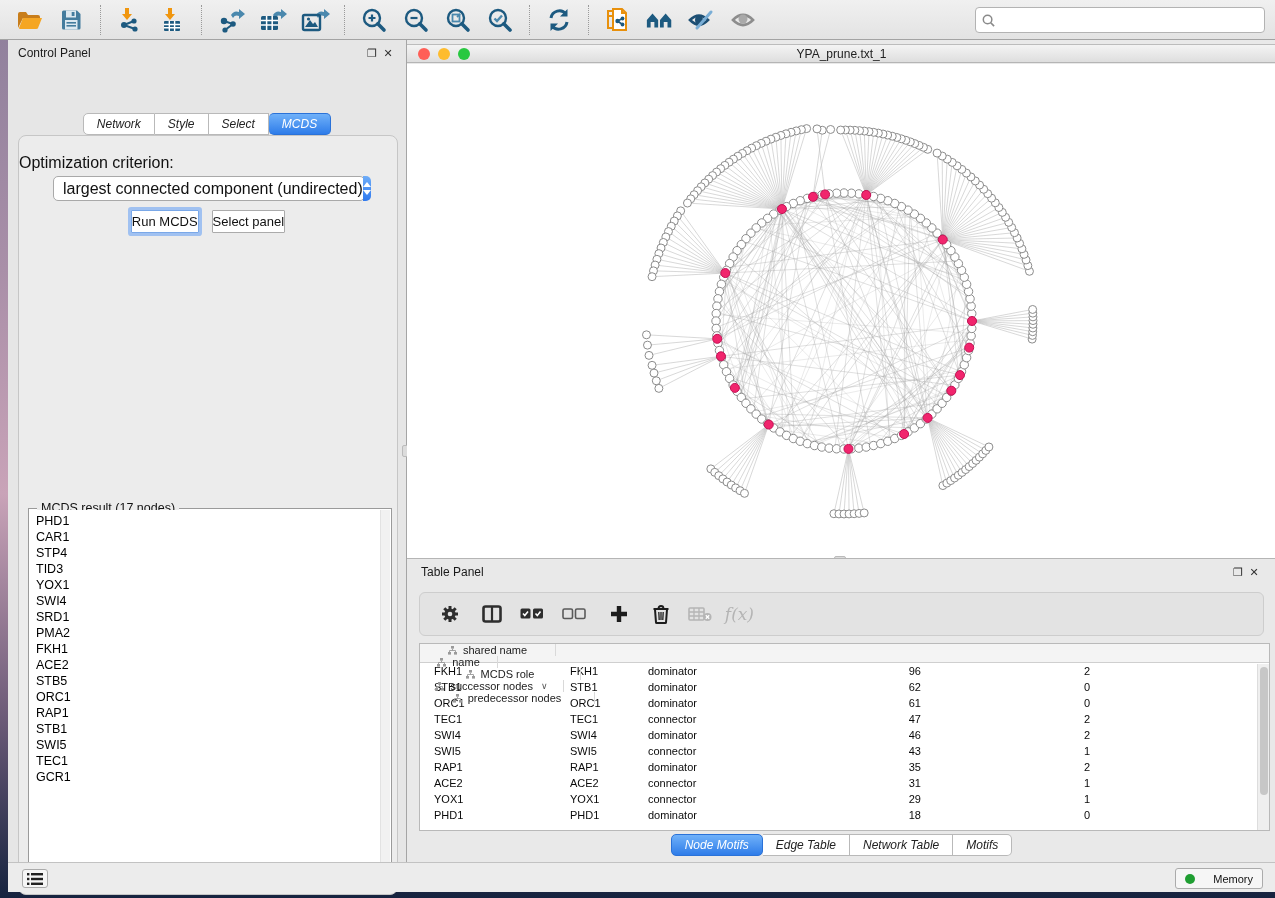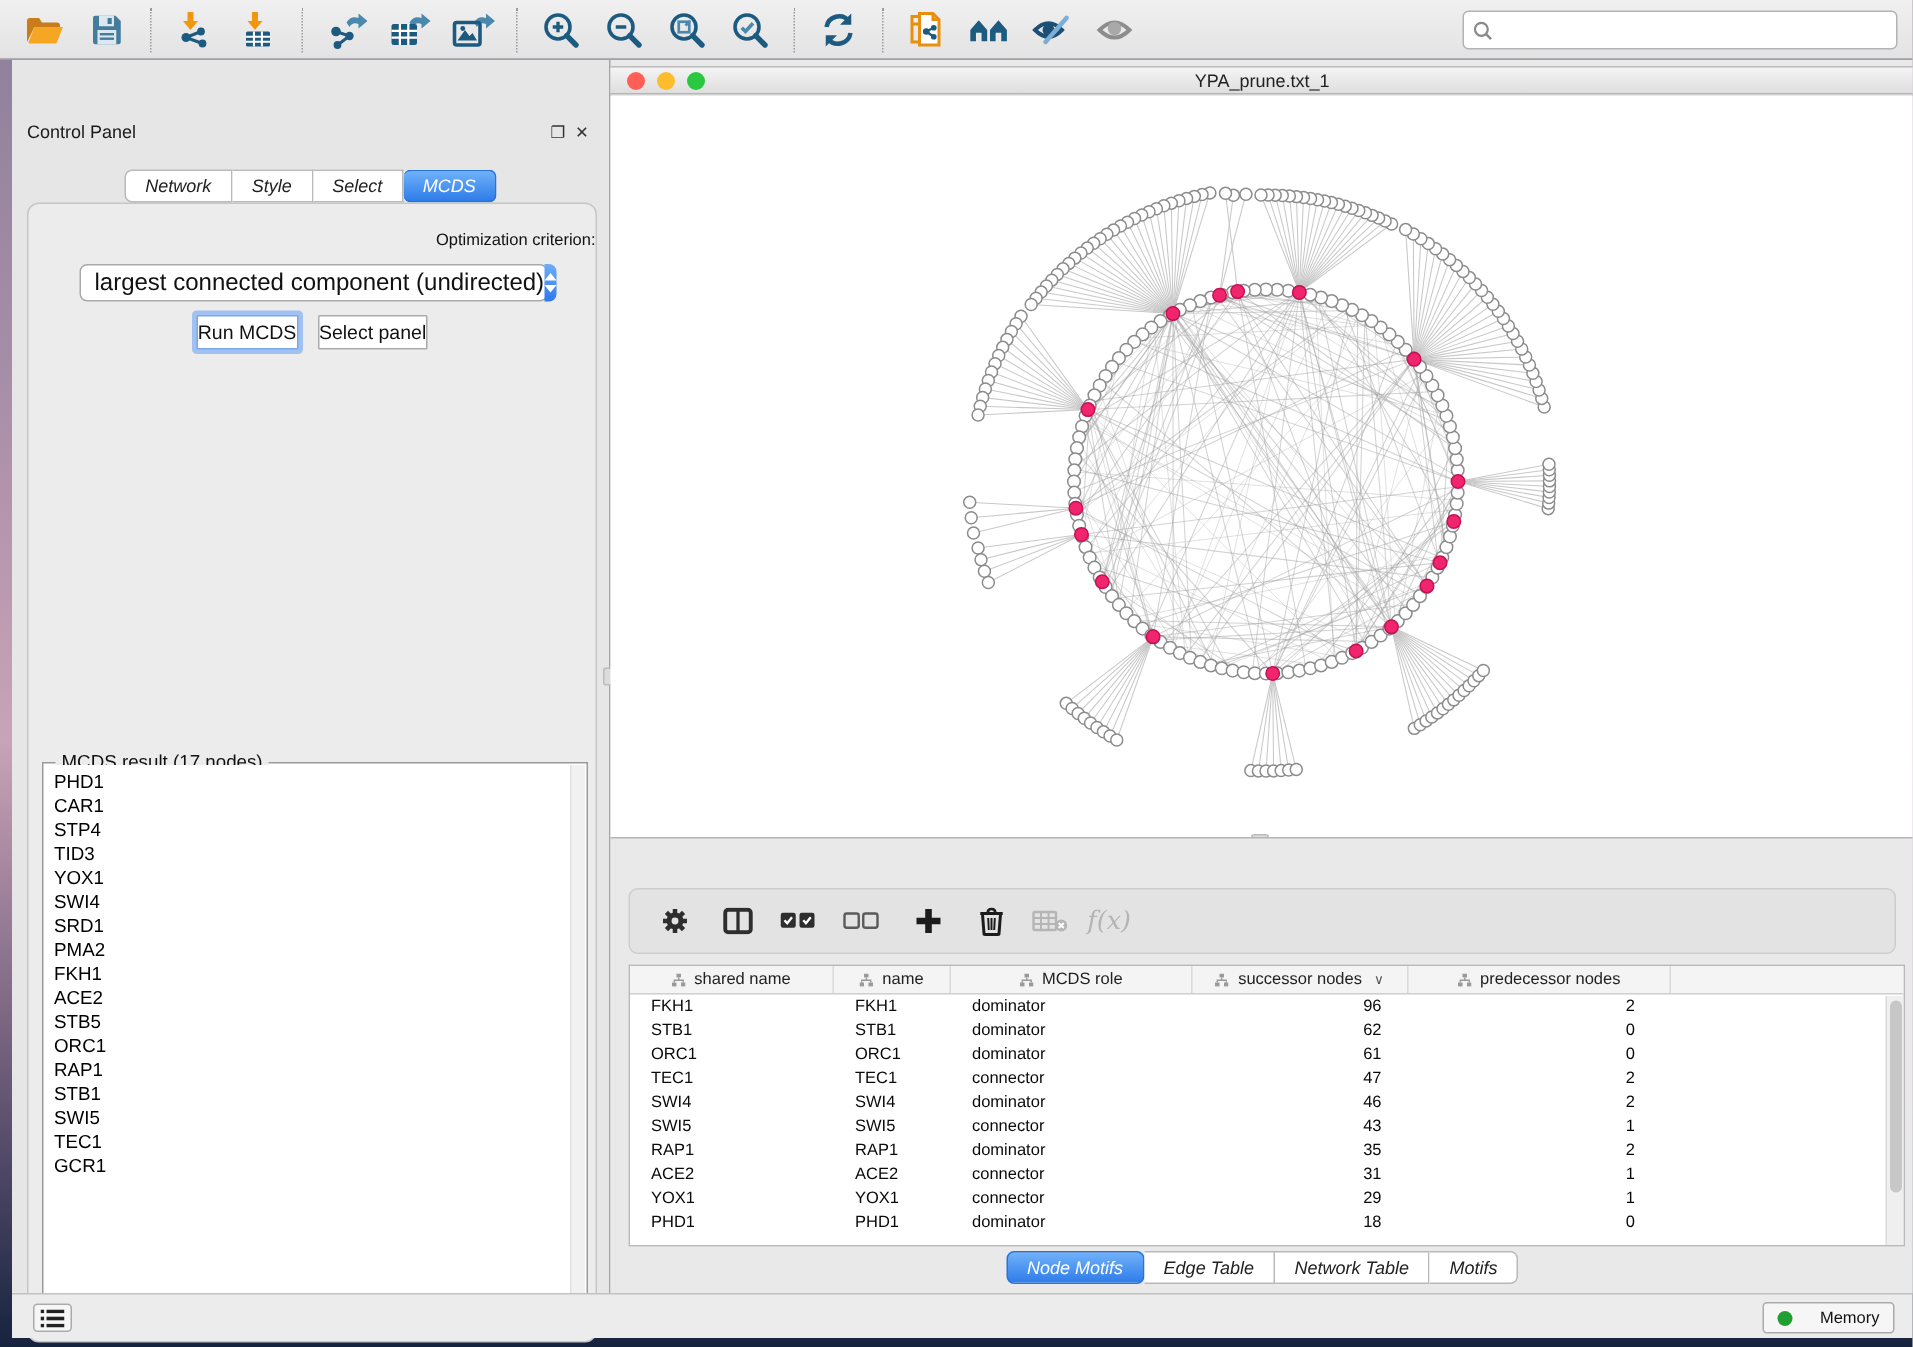--- a/index.html
+++ b/index.html
@@ -22,34 +22,34 @@
     background:#fff; border:1px solid #b3b3b3; border-radius:4px;
     display:flex; align-items:center; padding:0 6px; }
   .searchbox input { border:none; outline:none; flex:1; font-size:12px; background:transparent; margin-left:5px; }
 
   
   .content { left:8px; top:40px; width:1267px; height:852px; background:#e7e7e7; }
   .statusbar { left:0; bottom:0; width:1267px; height:30px; background:#ececec; border-top:1px solid #c2c2c2; }
 
   
   .cpanel { left:0; top:0; width:398px; height:822px; background:#e6e6e6; }
-  .panel-head { height:26px; display:flex; align-items:center; padding:0 10px; font-size:12px; color:#1a1a1a;margin-top:35px; }
+  .panel-head { height:26px; display:flex; align-items:center; padding:0 10px; font-size:12px; color:#1a1a1a; }
   .panel-head .spacer { flex:1; }
   .winbtn { font-size:11px; color:#333; width:16px; text-align:center; cursor:pointer; }
   .winbtn.close { font-weight:bold; }
   .cp-tabs { position:absolute; left:0; top:73px; width:398px; display:flex; justify-content:center; z-index:2; }
   .seg { display:flex; }
   .seg .tab { background:#fff; border:1px solid #b9b9b9; border-left:none; padding:3px 13px;
     font-size:12px; color:#222; cursor:pointer;font-style:italic; }
   .seg .tab:first-child { border-left:1px solid #b9b9b9; border-radius:5px 0 0 5px; }
   .seg .tab:last-child { border-radius:0 5px 5px 0; }
   .seg .tab.active { background:linear-gradient(#70b1f9,#2e7ce9); color:#fff; border-color:#2a72d8; border-radius:5px; }
   .cp-inner { left:10px; top:95px; width:380px; height:760px; background:#ececec;
     border:1px solid #c6c6c6; border-radius:8px; }
-  .opt-label { left:0; top:18px; width:100%; text-align:right; font-size:11px; color:#111; }
+  .opt-label { left:0; top:18px; width:100%; text-align:left; font-size:16px; color:#111; }
   .dropdown { left:34px; top:40px; width:312px; height:25px; background:#fff;
     border:1px solid #a9a9a9; border-radius:5px; display:flex; align-items:center; cursor:pointer; }
   .dropdown .ddtext { flex:1; font-size:16px; padding-left:9px; color:#111; white-space:nowrap; }
   .dropdown .stepper { width:20px; height:25px; margin-right:-1px; border-radius:0 5px 5px 0;
     background:linear-gradient(#6fadf8,#2f79ee); display:flex; flex-direction:column;
     align-items:center; justify-content:center; gap:3px; }
   .tri-up { width:0; height:0; border-left:4px solid transparent; border-right:4px solid transparent; border-bottom:5px solid #fff; }
   .tri-dn { width:0; height:0; border-left:4px solid transparent; border-right:4px solid transparent; border-top:5px solid #fff; }
   .btnrow { left:0; top:74px; width:100%; display:flex; justify-content:center; gap:13px; }
   .mbtn { background:#fff; border:1px solid #ababab; border-radius:1px; padding:3px 0;
@@ -75,21 +75,21 @@
   .split-handle-h { left:427px; top:516px; width:12px; height:7px; background:#dcdcdc; border:1px solid #bbb; border-radius:2px; }
 
   
   .tpanel { left:0; top:518px; width:869px; height:304px; background:#e9e9e9; border-top:1px solid #b5b5b5; }
   .ttoolbar { left:12px; top:33px; width:845px; height:44px; background:#e3e3e3;
     border:1px solid #cdcdcd; border-radius:6px; display:flex; align-items:center; gap:16px; padding:0 14px; }
   .tico { width:26px; height:26px; display:flex; align-items:center; justify-content:flex-end; cursor:pointer; }
   .tico.disabled { cursor:default; }
   .fx { font-family:"DejaVu Serif","Liberation Serif",serif; font-style:italic; font-size:17px; color:#b4b4b4; }
   .tablebox { left:12px; top:84px; width:851px; height:188px; background:#fff; border:1px solid #b9b9b9; overflow:hidden; }
-  .thead { display:flex; height:19px; background:#f4f4f4; border-bottom:1px solid #cfcfcf; }
+  .thead { display:flex; height:19px; background:#f4f4f4; border-bottom:1px solid #cfcfcf;flex-direction:column; }
   .th { display:flex; align-items:center; gap:6px; font-size:11px; color:#222;
     border-right:1px solid #d9d9d9; justify-content:center; position:relative; cursor:pointer; }
   .trow { display:flex; height:16px; align-items:center; font-size:11px; color:#0a0a0a; cursor:pointer; }
   .td { padding-left:14px; white-space:nowrap; }
   .td.num { text-align:right; padding-left:0; }
   .c0{width:136px;} .c1{width:78px;} .c2{width:161px;} .c3{width:144px;} .c4{width:175px;}
   .td.c3{padding-right:18px;} .td.c4{padding-right:24px;}
   .tscroll { position:absolute; top:20px; right:0; width:12px; bottom:0; background:#efefef; border-left:1px solid #ddd; }
   .tthumb { position:absolute; top:3px; left:1.5px; width:8px; height:128px; background:#c7c7c7; border-radius:4px; }
   .ttabs { position:absolute; left:0; top:275px; width:100%; display:flex; justify-content:center; }

